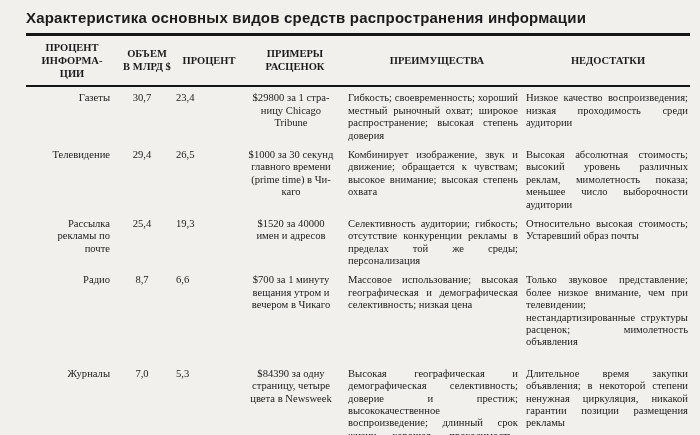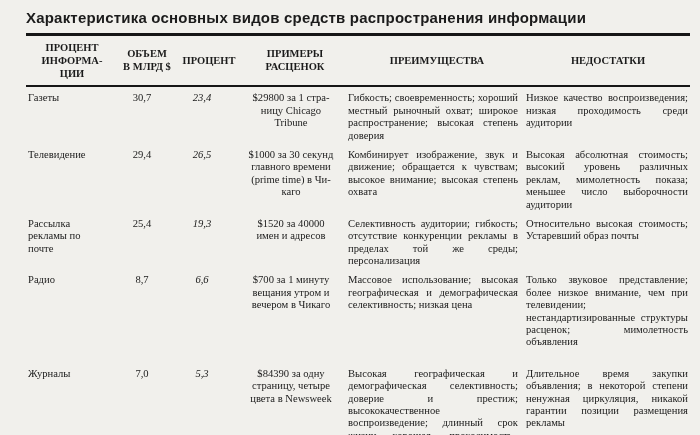--- a/index.html
+++ b/index.html
@@ -54,23 +54,23 @@
     padding: 6px 2px 5px 2px;
     border-bottom: 2px solid #161616;
     white-space: pre-line;
   }
   tbody td {
     font-size: 10.6px;
     line-height: 1.17;
     vertical-align: top;
     padding: 4px 8px 3px 0;
   }
-  td.cell-media    { white-space: pre-line; text-align: left; padding-left: 2px; }
+  td.cell-media    { white-space: pre-line; text-align: right; padding-left: 2px; }
   td.cell-volume   { text-align: center; padding-right: 10px; }
-  td.cell-percent  { text-align: center; padding-right: 14px; font-style: italic; }
+  td.cell-percent  { text-align: left; padding-right: 14px; }
   td.cell-examples { white-space: pre-line; text-align: center; }
   td.cell-adv, td.cell-dis { text-align: justify; margin-left: 16px; }
   td.cell-dis { padding-right: 2px; }
 
   tr.gap-after td { padding-bottom: 15px; }
   tr.first-data td { padding-top: 5px; }
 
   .it { }
 </style>
 </head>

